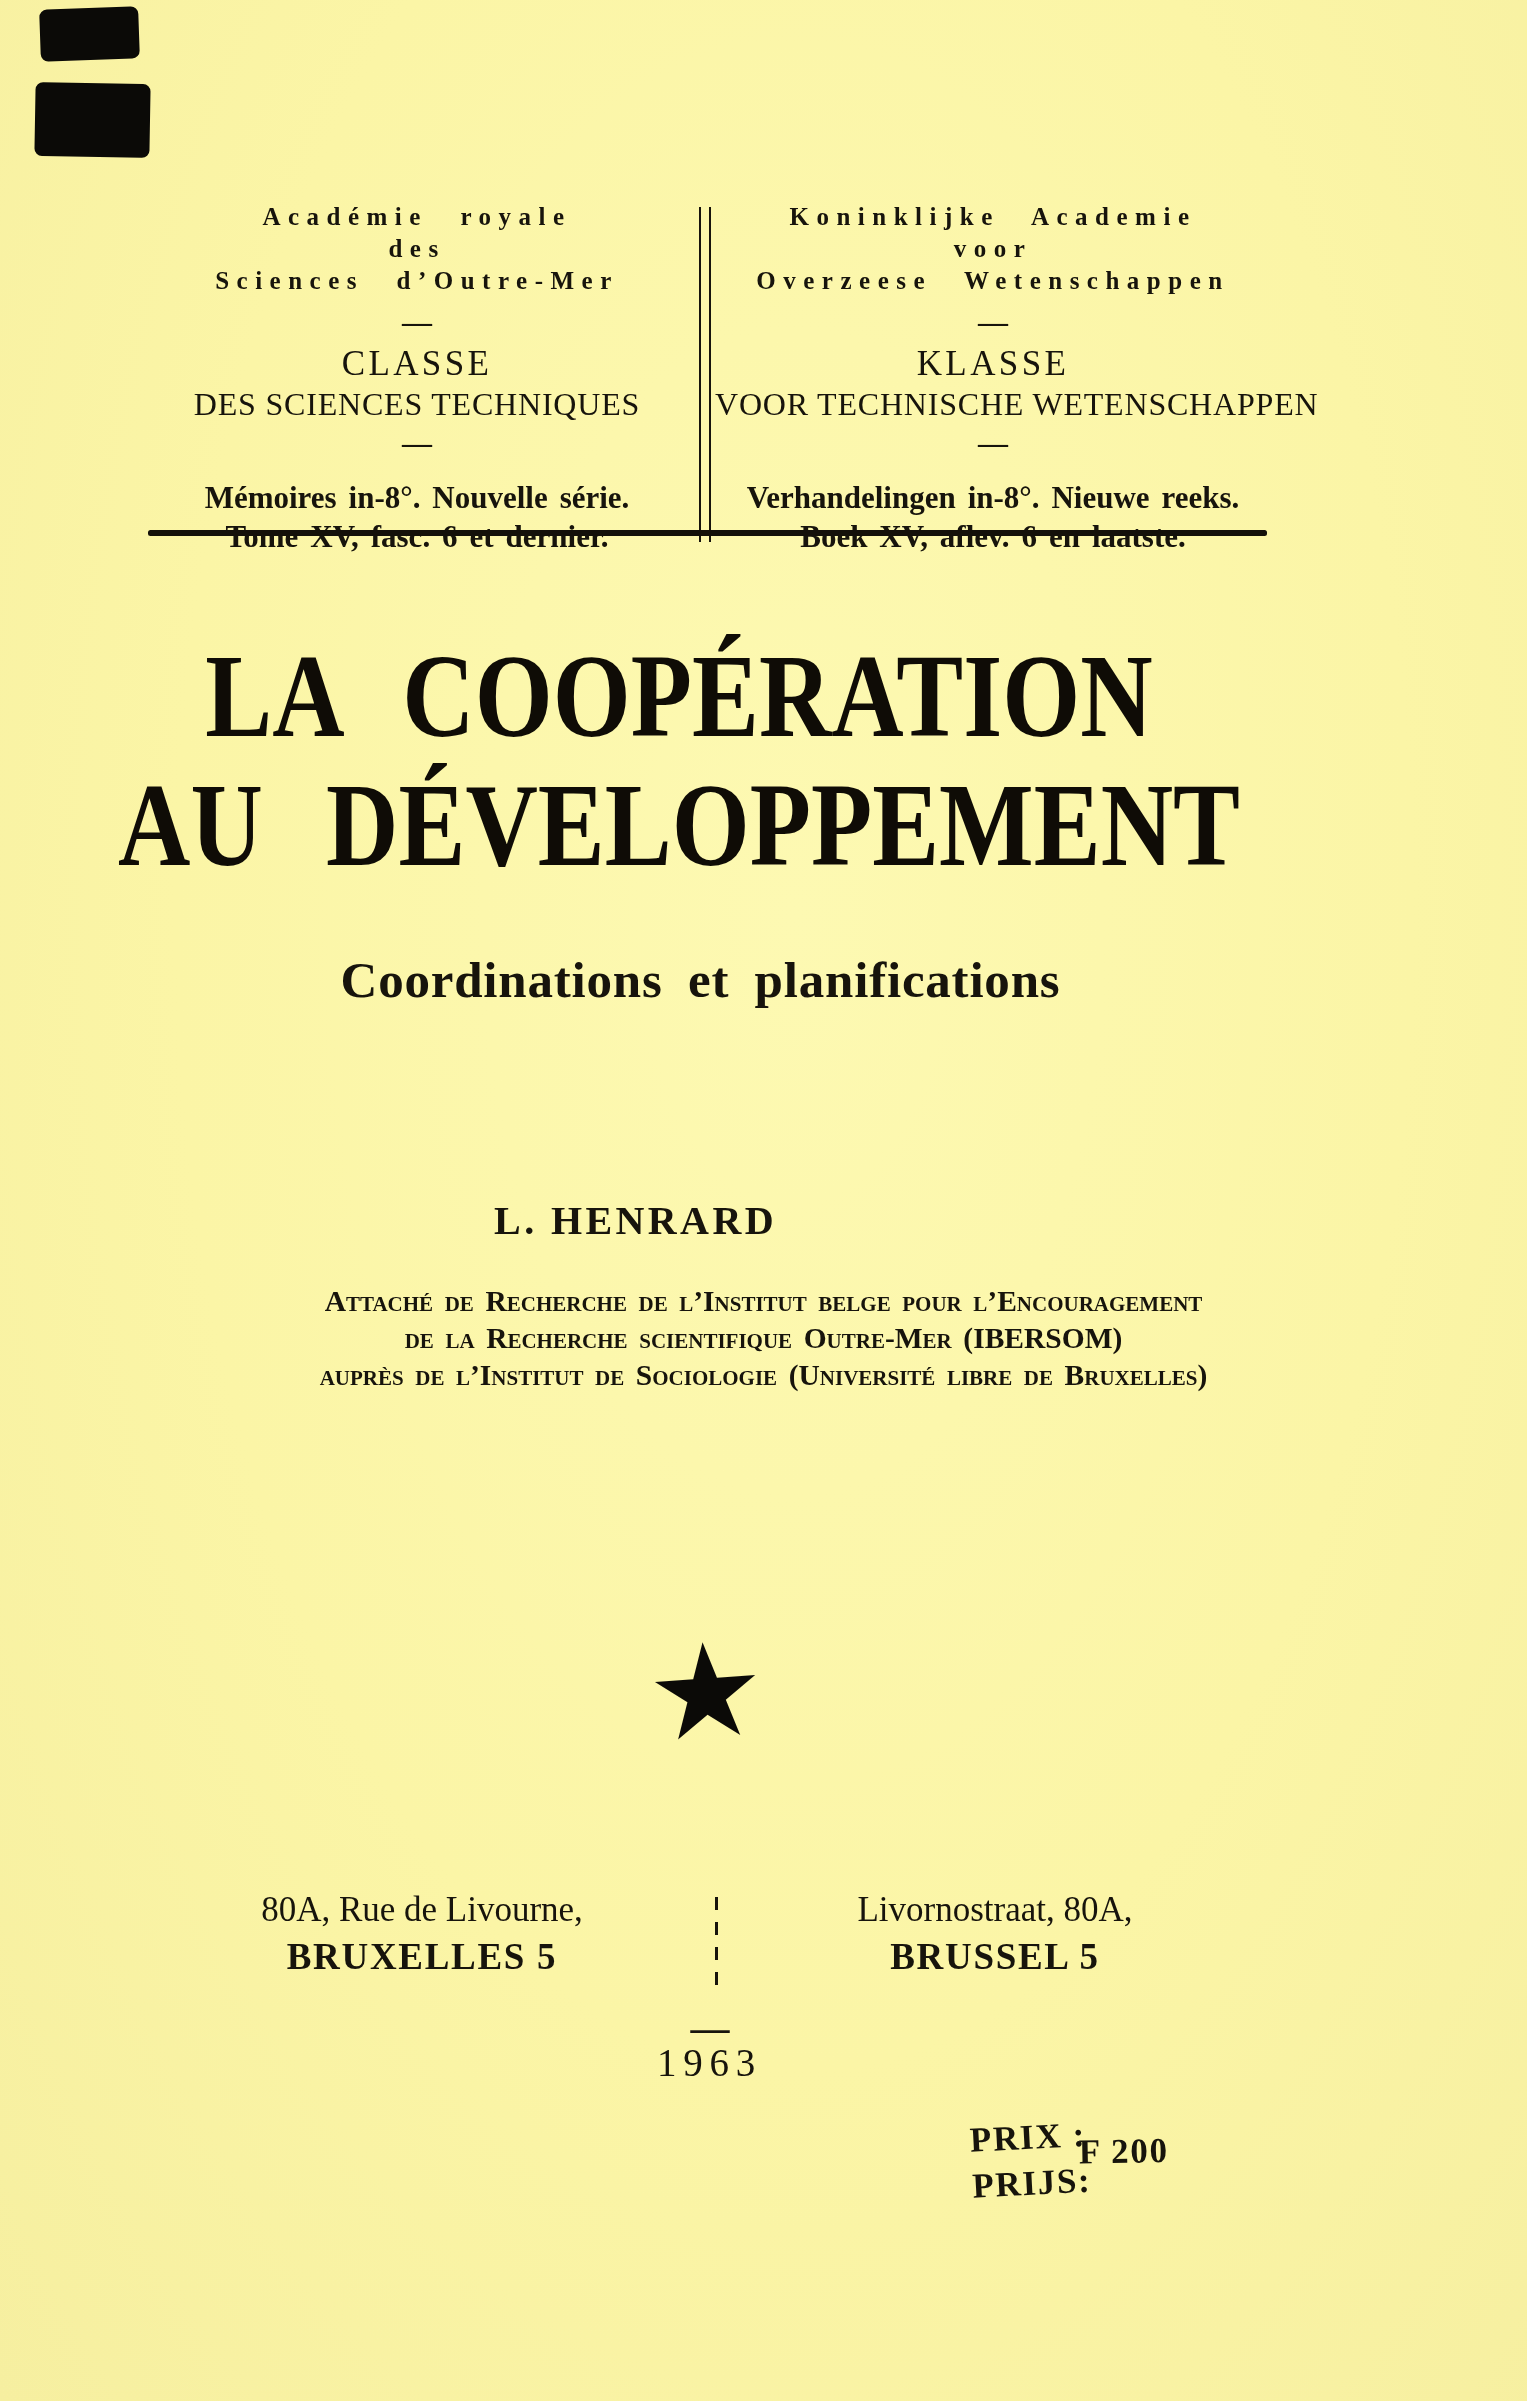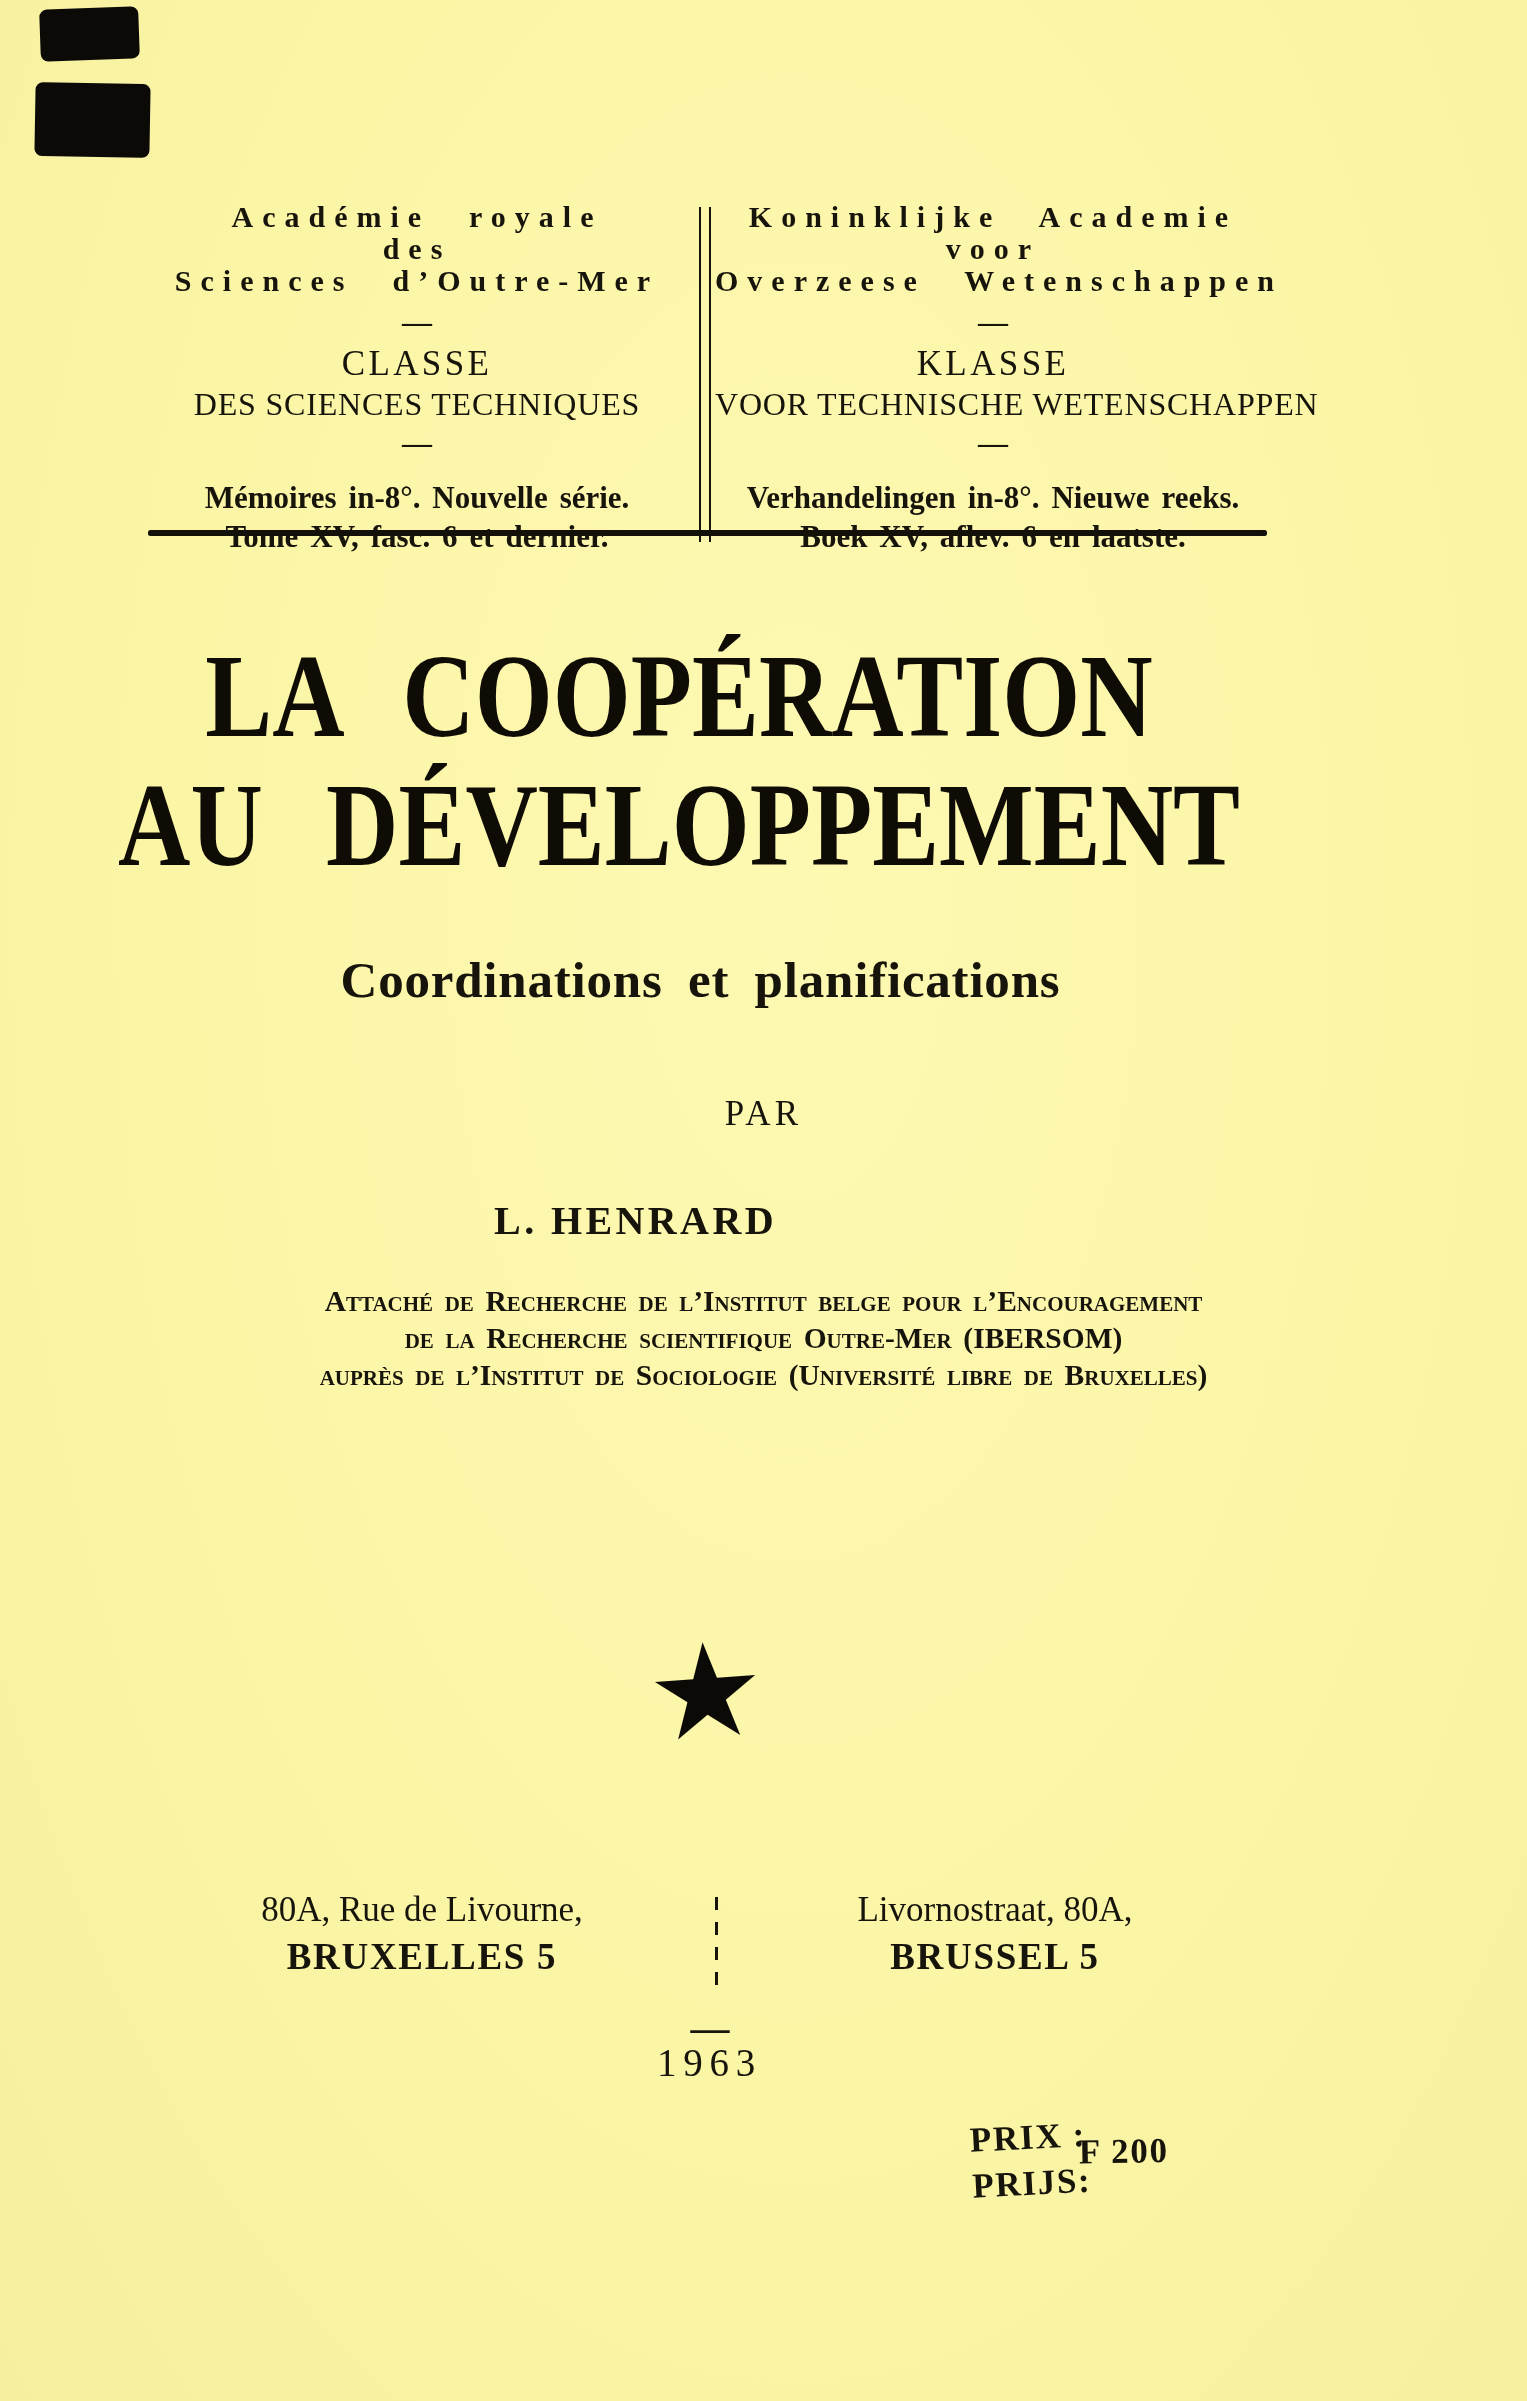--- a/index.html
+++ b/index.html
@@ -18,21 +18,21 @@
 
   
   .mark { background: #0b0a07; border-radius: 7.6px; }
   .mark1 { left: 40px; top: 8.4px; width: 99px; height: 52px; transform: rotate(-2deg); }
   .mark2 { left: 35px; top: 83px; width: 115px; height: 74px; transform: rotate(1deg); }
 
   
   .hcol { width: 556px; text-align: center; }
   .hcol-left  { left: 139px; top: 201px; }
   .hcol-right { left: 715px; top: 201px; }
-  .org-line  { font-size: 30px; font-weight: bold; letter-spacing: .30em; word-spacing: .75em; line-height: 32px; white-space: nowrap; }
+  .org-line  { font-size: 25px; font-weight: bold; letter-spacing: .30em; word-spacing: .75em; line-height: 32px; white-space: nowrap; }
   .h-dash    { font-size: 30px; font-weight: bold; line-height: 39px; margin-top: 5px; }
   .h-dash2   { font-size: 30px; font-weight: bold; line-height: 37px; }
   .class1    { font-size: 35px; letter-spacing: 3.4px; line-height: 42px; margin-top: 1.7px; }
   .class2    { font-size: 32px; letter-spacing: 0.8px; line-height: 39px; white-space: nowrap; }
   .series    { font-size: 31px; font-weight: bold; line-height: 39px; word-spacing: 4.2px; white-space: nowrap; }
   .series-first { margin-top: 17px; }
 
   .hdr-divider {
     left: 699px; top: 207px; height: 335px; width: 7.6px;
     border-left: 2.5px solid #17140c; border-right: 2.5px solid #17140c;
@@ -117,21 +117,20 @@
 
   <div class="abs hdr-rule"></div>
 
   <div class="abs title-block">
     <div class="title-line">LA COOPÉRATION</div>
     <div class="title-line">AU DÉVELOPPEMENT</div>
   </div>
 
   <div class="abs subtitle">Coordinations et planifications</div>
 
-  <div class="abs par">PAR</div>
   <div class="abs author">L. HENRARD</div>
 
   <div class="abs affil">
     <div>Attaché de Recherche de l’Institut belge pour l’Encouragement</div>
     <div>de la Recherche scientifique Outre-Mer (IBERSOM)</div>
     <div>auprès de l’Institut de Sociologie (Université libre de Bruxelles)</div>
   </div>
 
   <div class="abs star">★</div>
 

